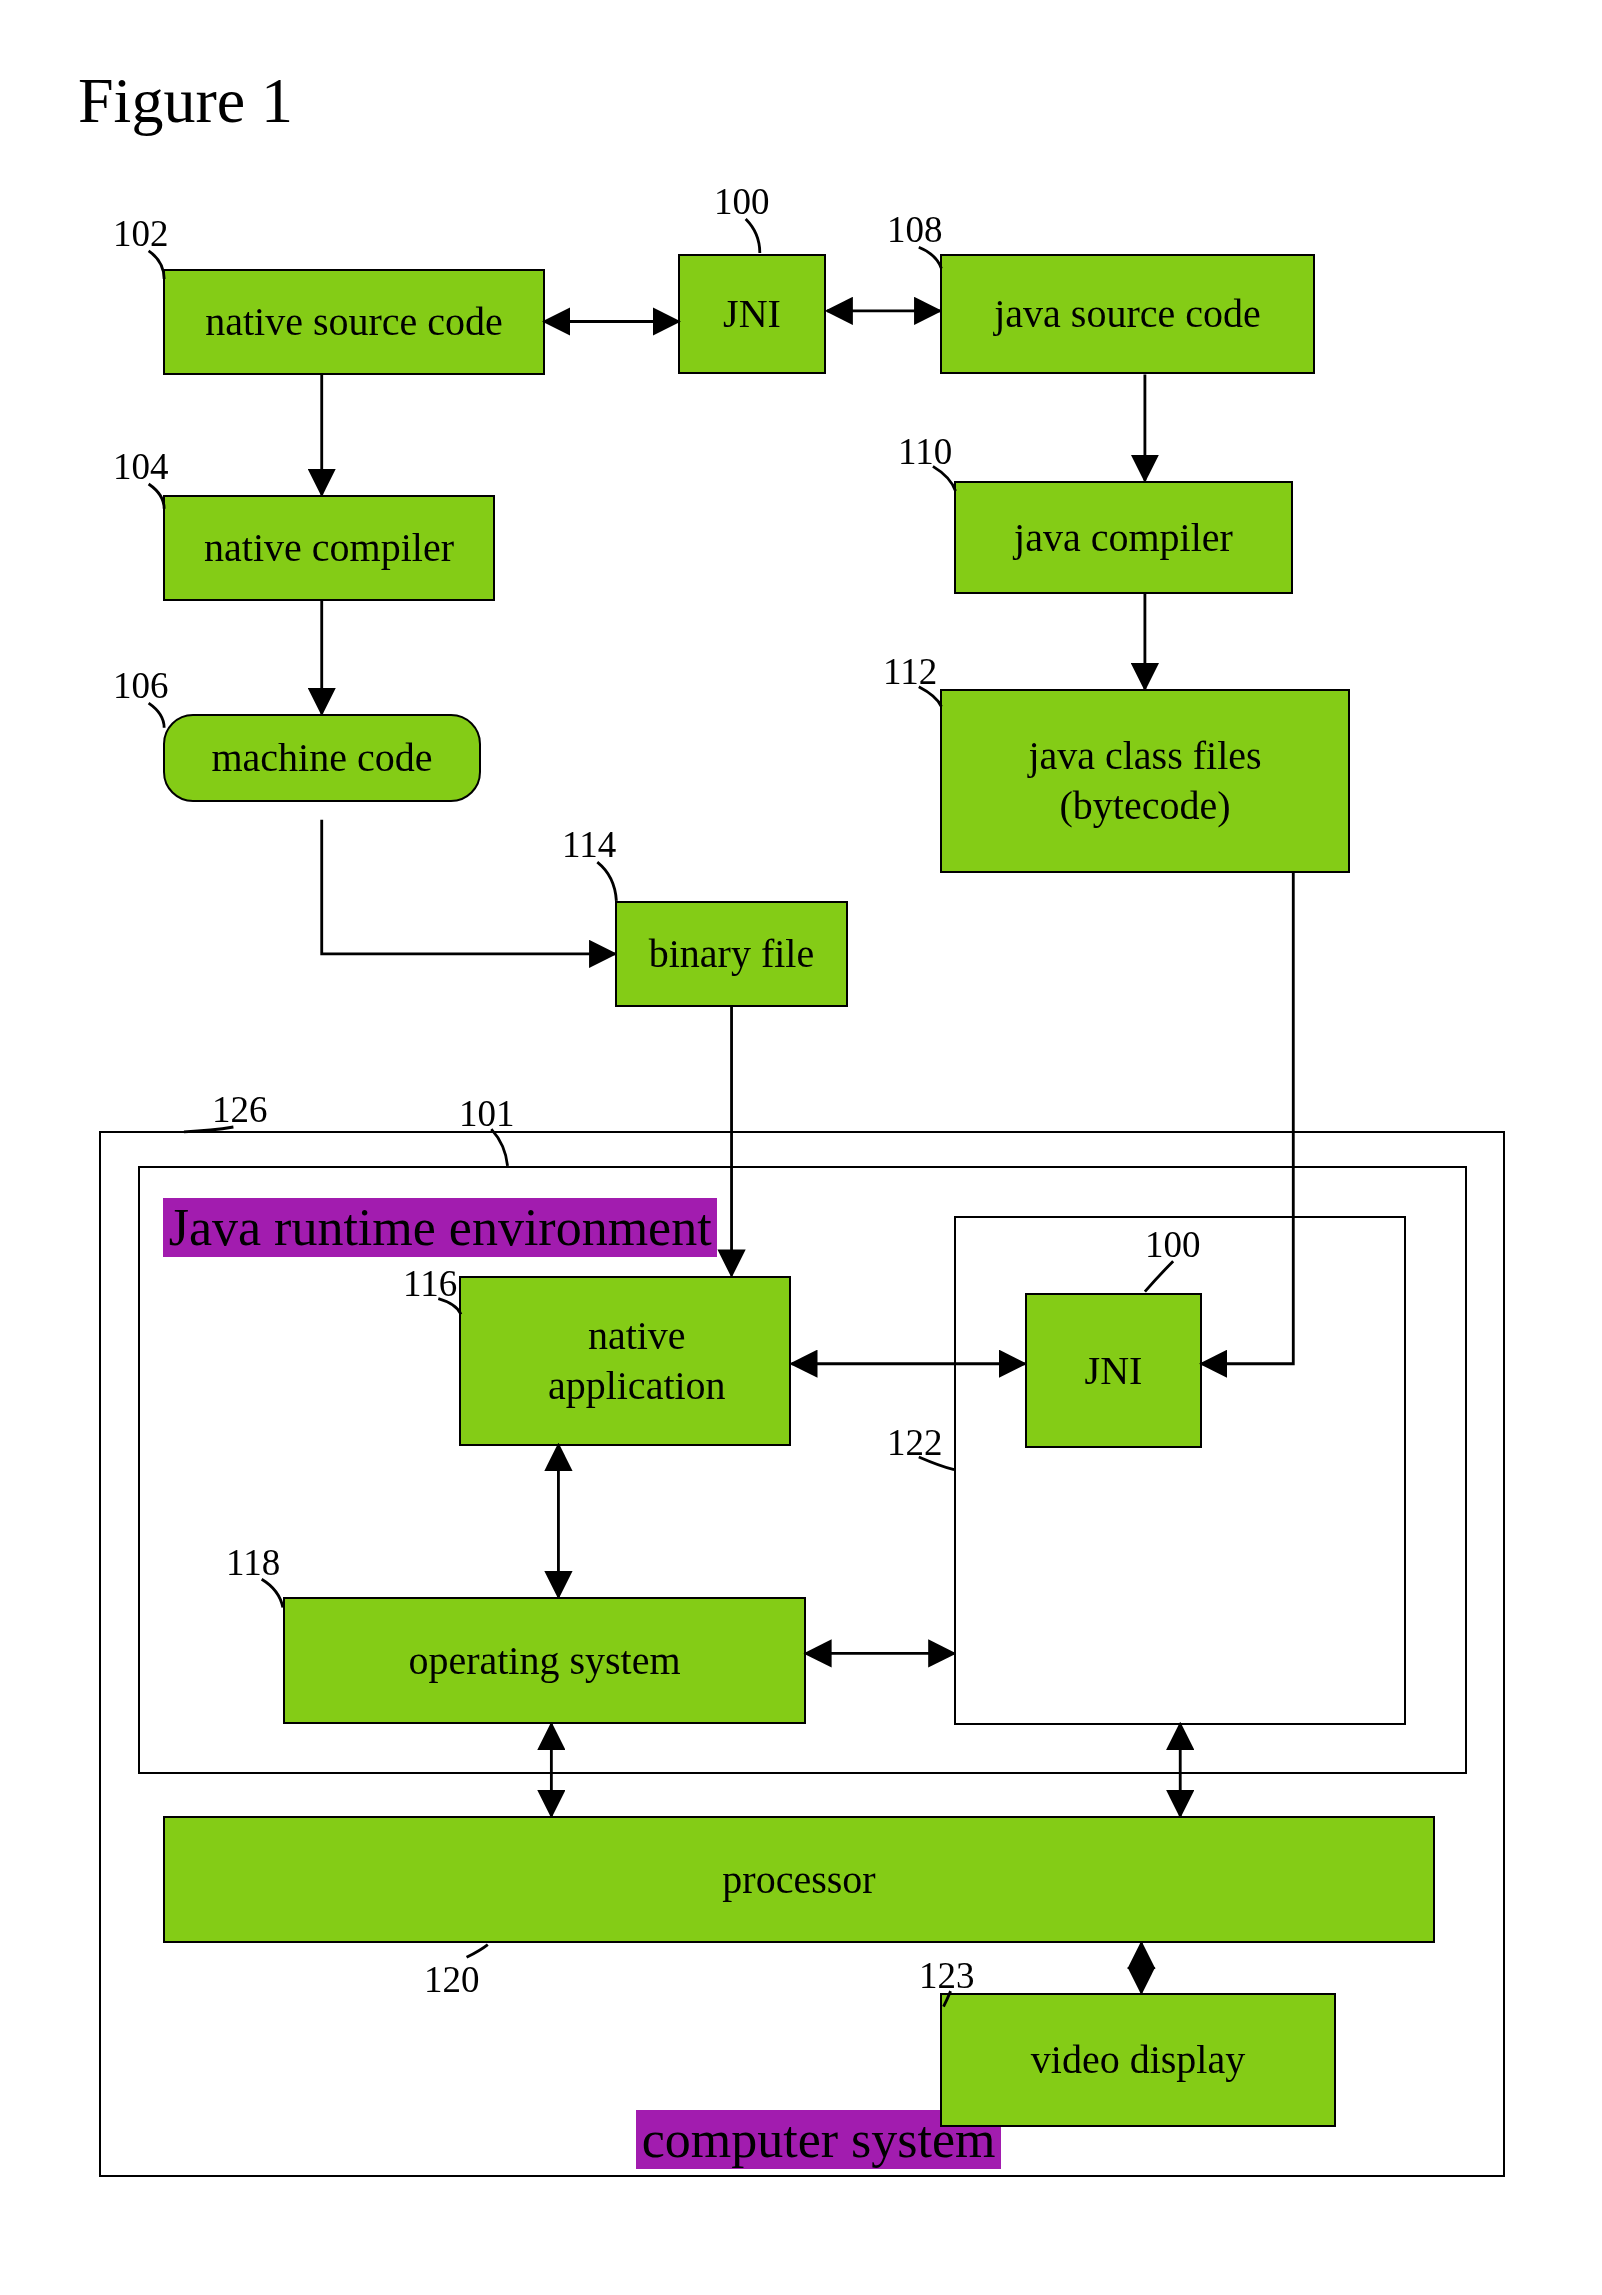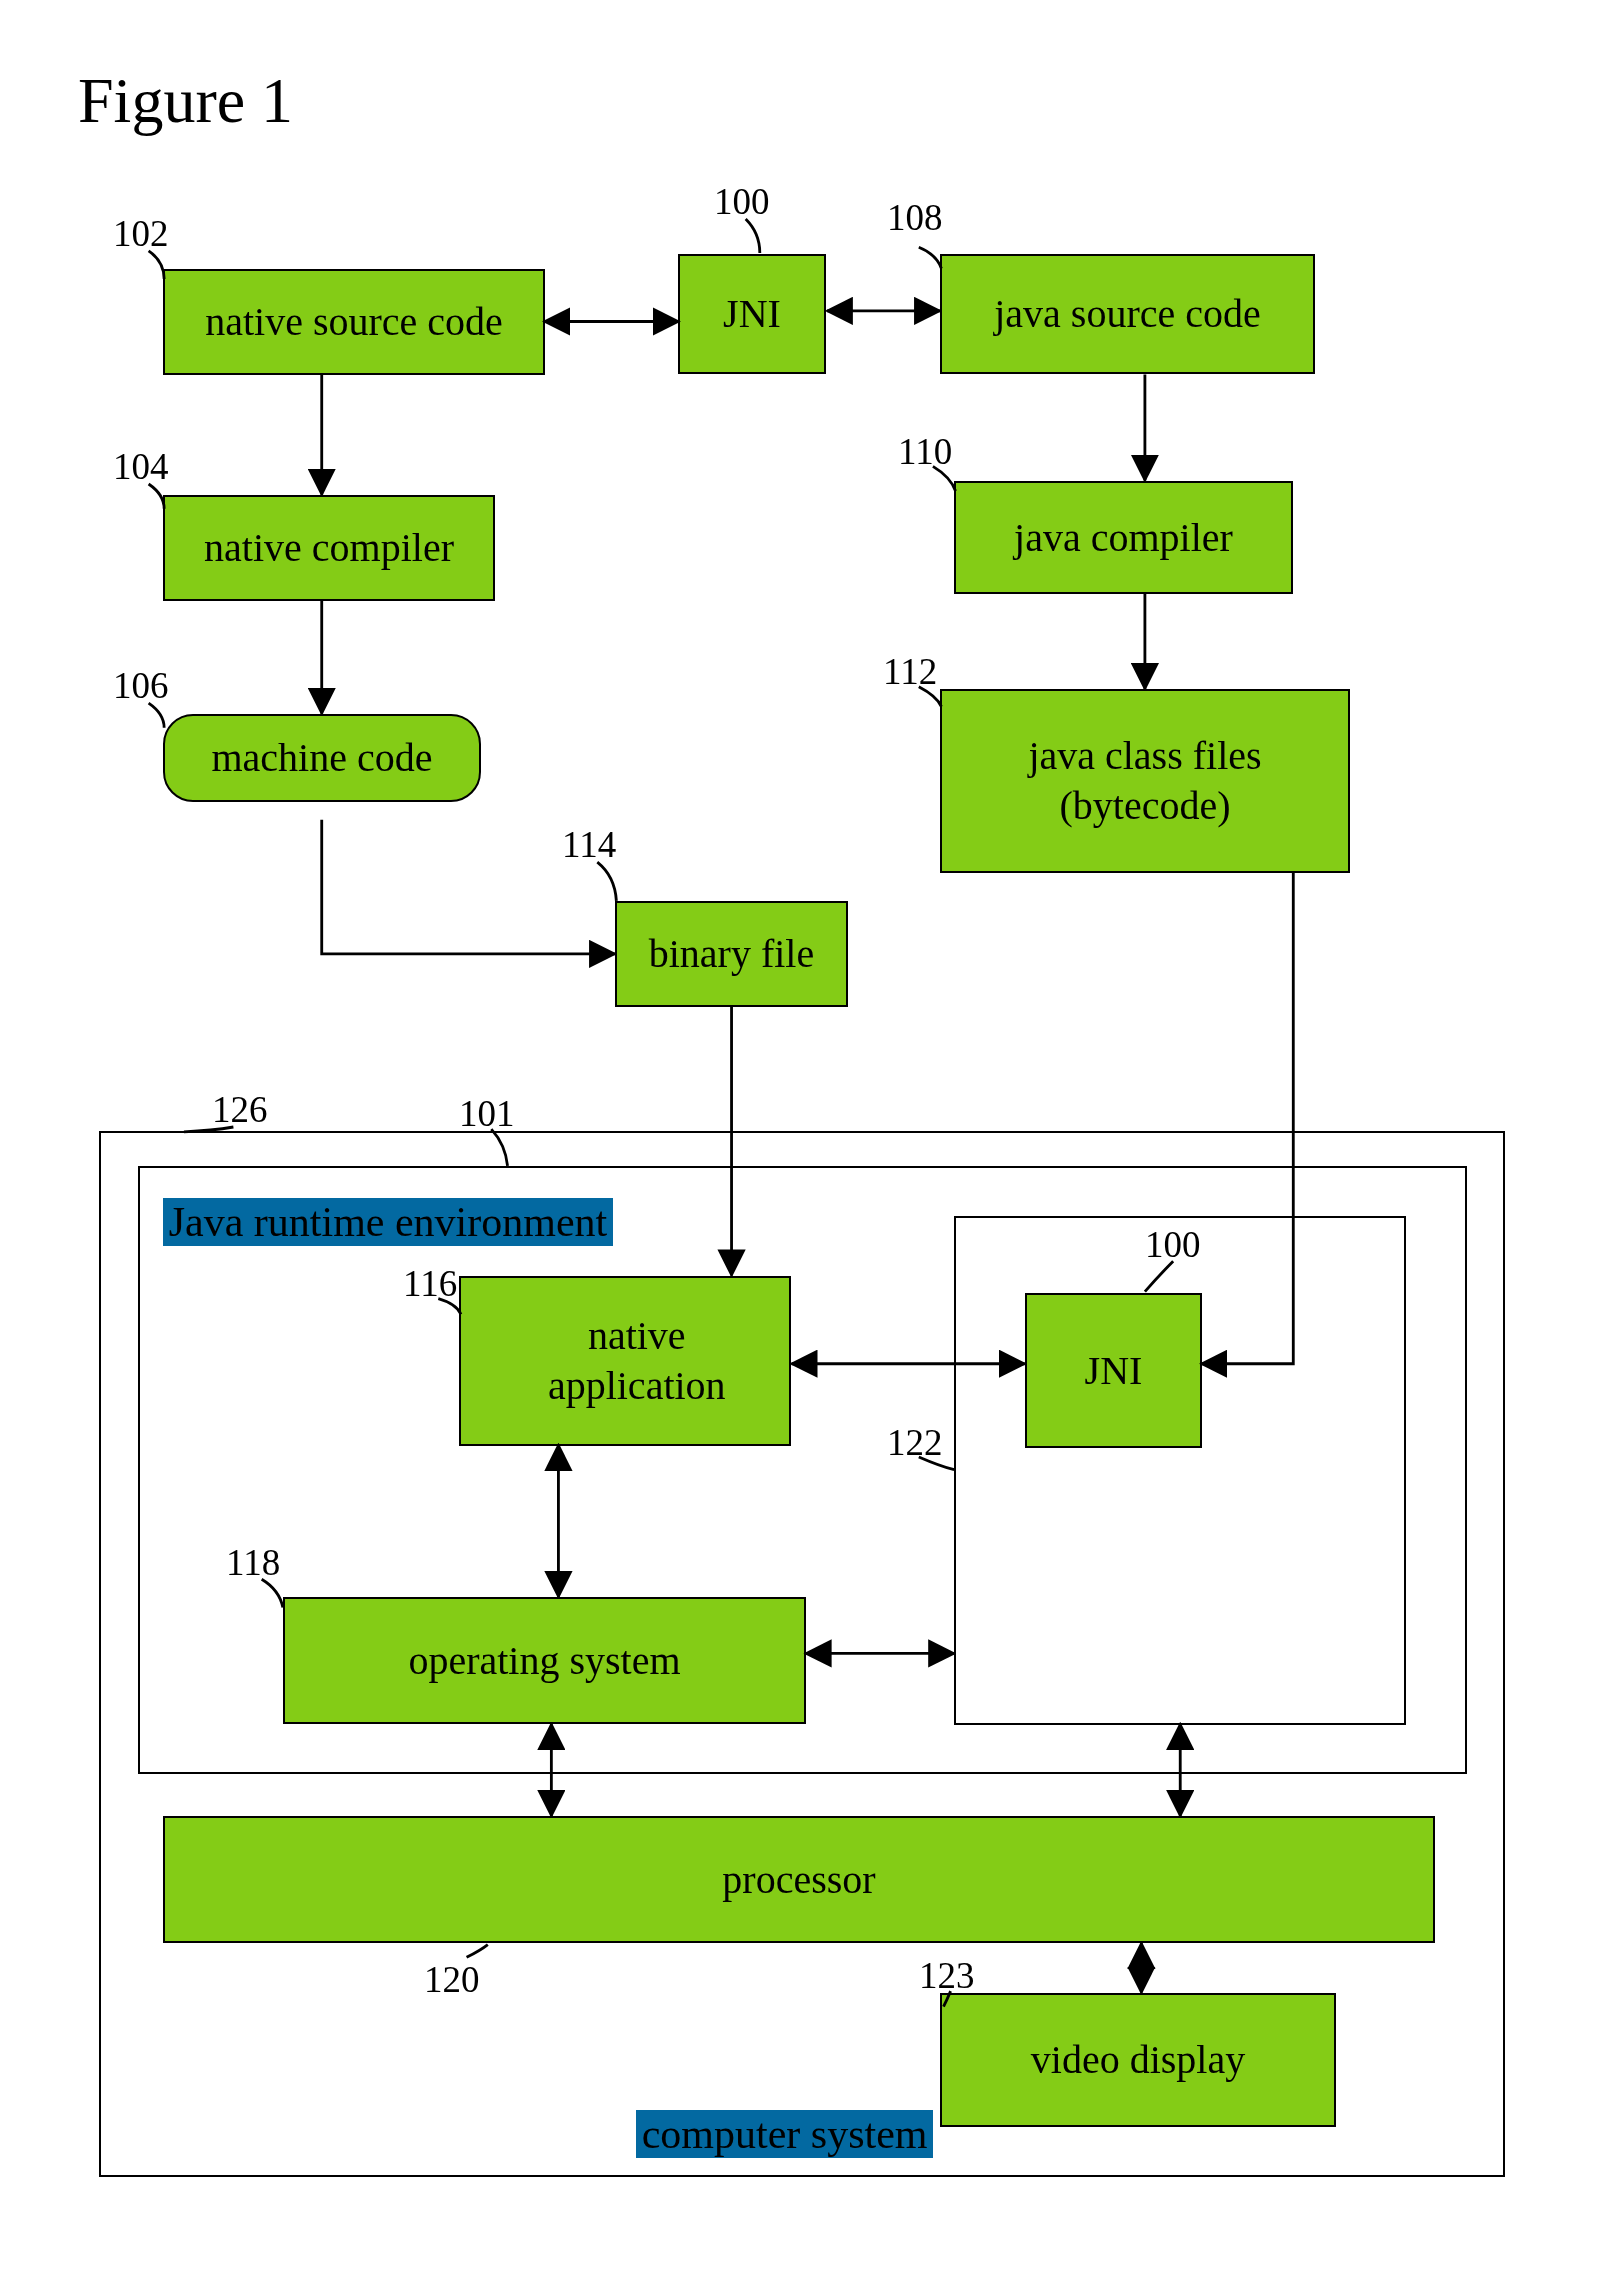--- a/index.html
+++ b/index.html
@@ -34,22 +34,22 @@
     padding: 5.7px 8.5px;
   }
   .container-box {
     position: absolute;
     border: 2.8px solid #000;
     box-sizing: border-box;
     background: transparent;
   }
   .label {
     position: absolute;
-    font-size: 42px;
-    background: #0369a1;
+    font-size: 52px;
+    background: #a21caf;
   }
   .ref {
     position: absolute;
     font-size: 37px;
   }
   svg.overlay {
     position: absolute;
     left: 0;
     top: 0;
     pointer-events: none;
@@ -104,21 +104,21 @@
 
 
   <div class="box" style="left:283px; top:1597px; width:523px; height:127px;">operating system</div>
 
   <div class="box" style="left:163px; top:1816px; width:1272px; height:127px;">processor</div>
 
   <div class="box" style="left:940px; top:1993px; width:396px; height:134px;">video display</div>
 
   <div class="ref" style="left:714px; top:180px;">100</div>
   <div class="ref" style="left:113px;  top:212px;">102</div>
-  <div class="ref" style="left:887px; top:196px;">108</div>
+  <div class="ref" style="left:887px; top:208px;">108</div>
   <div class="ref" style="left:113px;  top:445px;">104</div>
   <div class="ref" style="left:898px; top:430px;">110</div>
   <div class="ref" style="left:113px;  top:664px;">106</div>
   <div class="ref" style="left:883px; top:650px;">112</div>
   <div class="ref" style="left:562px;  top:823px;">114</div>
   <div class="ref" style="left:212px;  top:1088px;">126</div>
   <div class="ref" style="left:459px;  top:1092px;">101</div>
   <div class="ref" style="left:403px;  top:1262px;">116</div>
   <div class="ref" style="left:1145px; top:1223px;">100</div>
   <div class="ref" style="left:226px;  top:1541px;">118</div>

